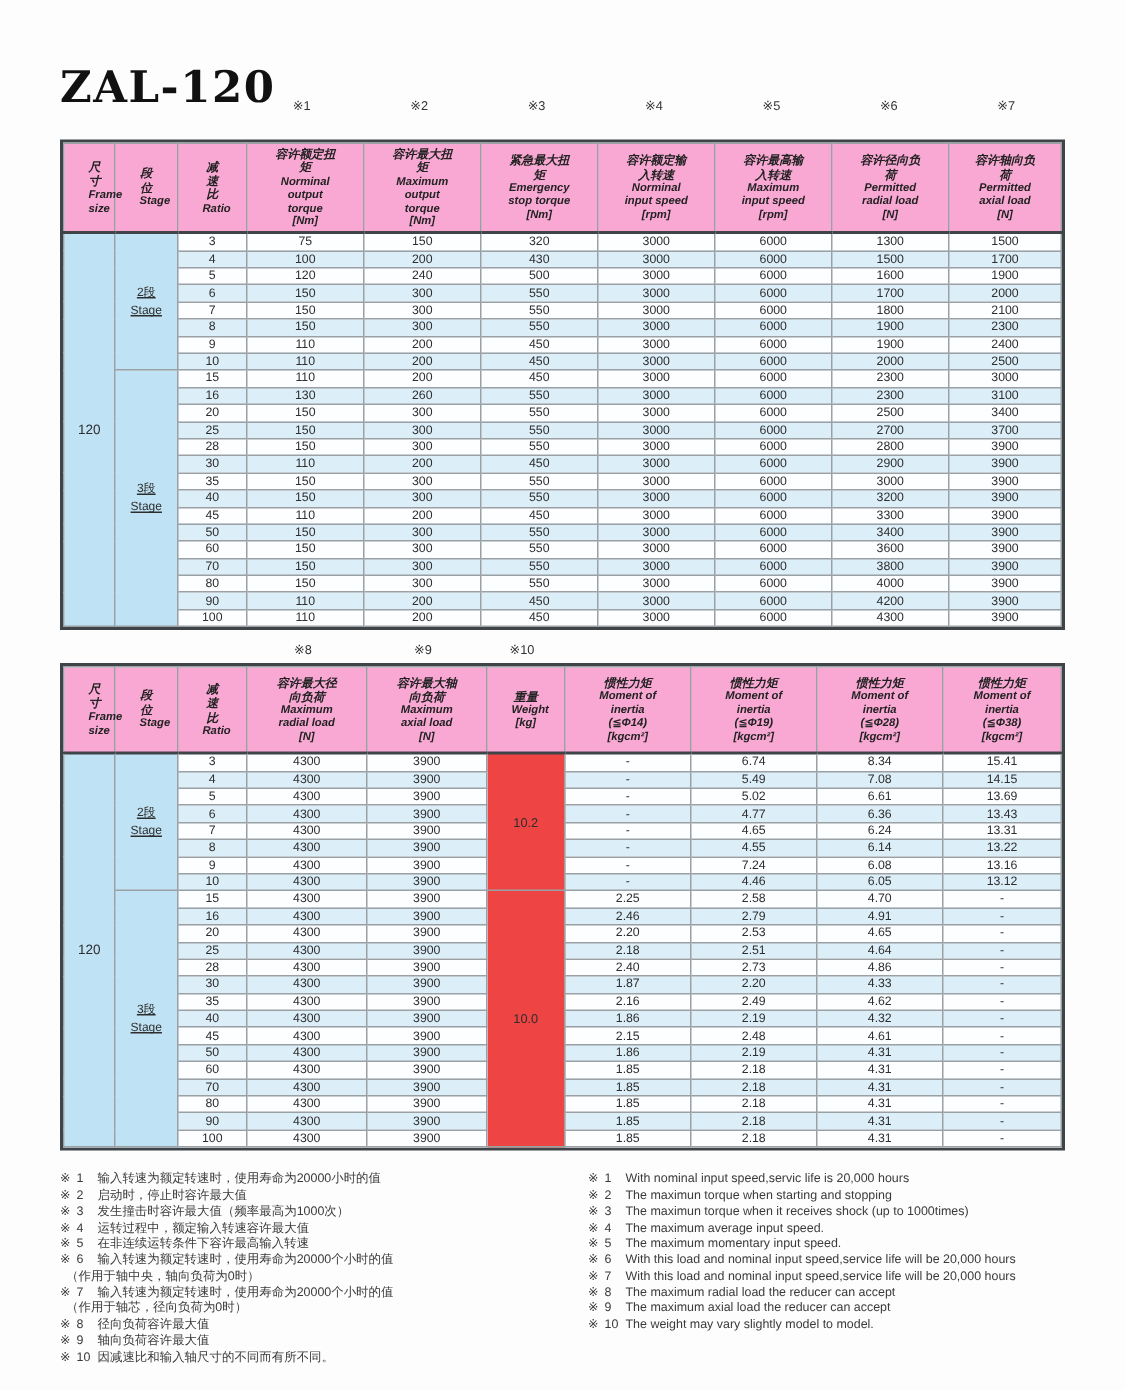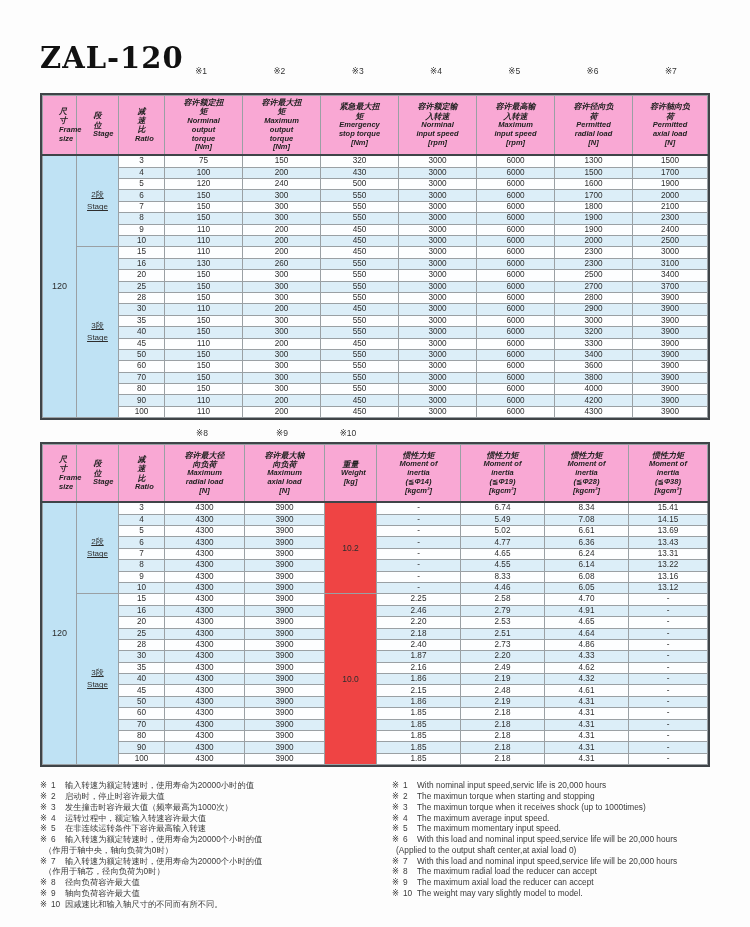--- a/index.html
+++ b/index.html
@@ -509,21 +509,21 @@
             <td class="num">-</td>
             <td class="num">4.55</td>
             <td class="num">6.14</td>
             <td class="num">13.22</td>
           </tr>
           <tr>
             <td class="ratio">9</td>
             <td class="num">4300</td>
             <td class="num">3900</td>
             <td class="num">-</td>
-            <td class="num">8.33</td>
+            <td class="num">7.24</td>
             <td class="num">6.08</td>
             <td class="num">13.16</td>
           </tr>
           <tr>
             <td class="ratio">10</td>
             <td class="num">4300</td>
             <td class="num">3900</td>
             <td class="num">-</td>
             <td class="num">4.46</td>
             <td class="num">6.05</td>
@@ -752,21 +752,20 @@
         <div class="note-line">
           <span class="nm">※</span>
           <span class="nn">5</span>
           <span class="nt">The maximum momentary input speed.</span>
         </div>
         <div class="note-line">
           <span class="nm">※</span>
           <span class="nn">6</span>
           <span class="nt">With this load and nominal input speed,service life will be 20,000 hours</span>
         </div>
-        <div class="note-line cont">(Applied to the output shaft center,at axial load 0)</div>
         <div class="note-line">
           <span class="nm">※</span>
           <span class="nn">7</span>
           <span class="nt">With this load and nominal input speed,service life will be 20,000 hours</span>
         </div>
         <div class="note-line">
           <span class="nm">※</span>
           <span class="nn">8</span>
           <span class="nt">The maximum radial load the reducer can accept</span>
         </div>

